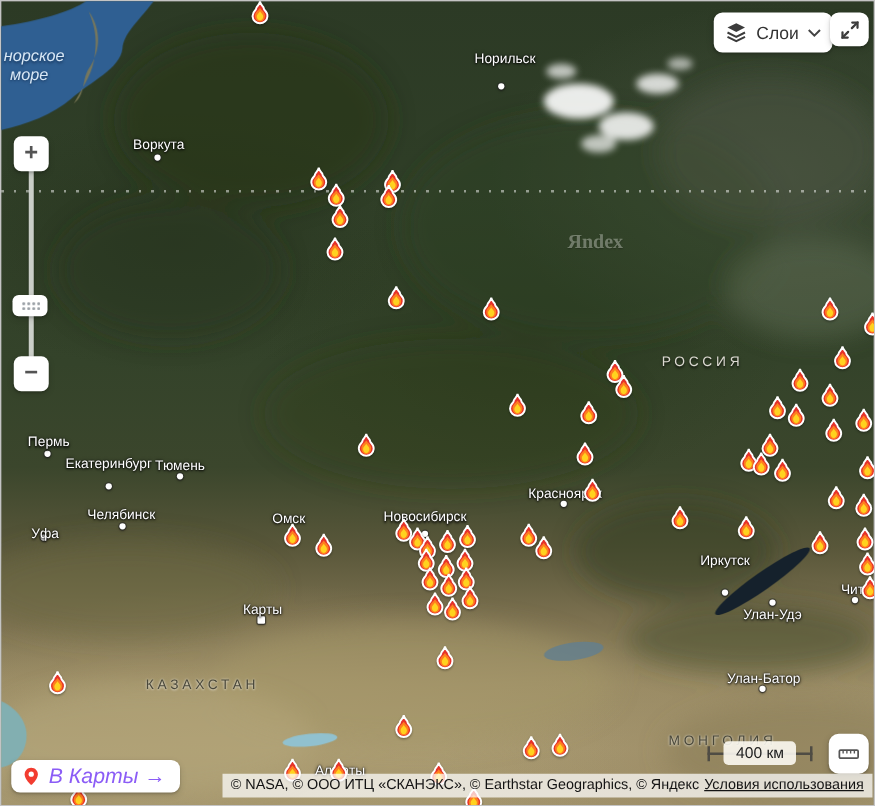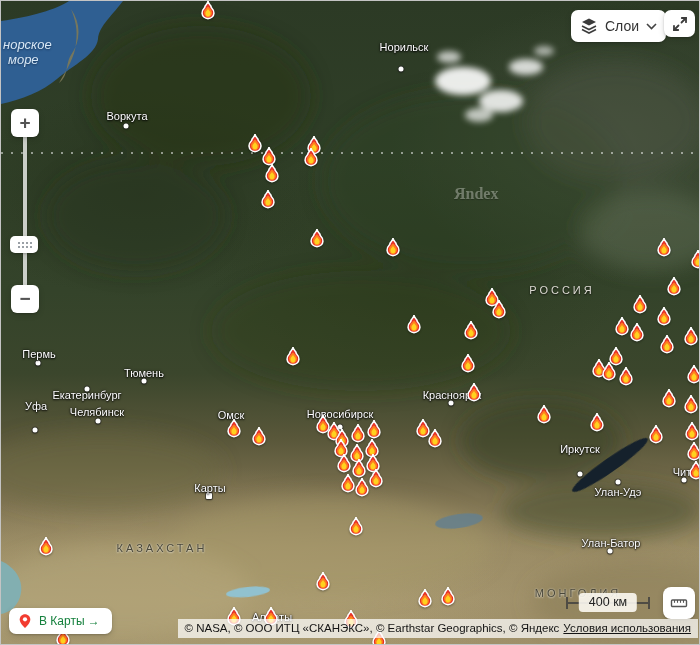--- a/index.html
+++ b/index.html
@@ -48,21 +48,21 @@
   #fullscreen-btn{left:663px;top:9px;width:31px;height:27px;}
   #zoom-in{left:10px;top:108px;width:28px;height:28px;border-radius:6px;}
   #zoom-out{left:10px;top:284px;width:28px;height:28px;border-radius:6px;}
   .zoom-sign{font-size:19px;font-weight:bold;color:#545454;line-height:1;margin-top:-2px;}
   #zoom-track{position:absolute;z-index:9;left:22px;top:134px;width:4px;height:154px;border-radius:2px;
     background:rgba(255,255,255,.75);box-shadow:0 0 2px rgba(0,0,0,.35);cursor:pointer;}
   #zoom-handle{left:9px;top:235px;width:28px;height:17px;border-radius:5px;}
   .grip{width:15px;height:7px;
     background-image:radial-gradient(circle,#9aa0a6 1px,transparent 1.3px);background-size:4px 4px;}
   #to-maps-btn{left:8px;bottom:10px;height:26px;padding:0 12px 0 8px;gap:6px;}
-  #to-maps-btn .lbl{font-size:12px;color:#15803d;}
+  #to-maps-btn .lbl{font-size:17px;color:#8b5cf6;font-style:italic;}
   #ruler-btn{left:662px;top:586px;width:32px;height:32px;border-radius:8px;}
   
   #scale{position:absolute;z-index:10;left:565px;top:592px;width:84px;height:19px;}
   #scale .line{position:absolute;left:0;right:0;top:9px;height:2px;background:#3e3e3e;opacity:.8;}
   #scale .line:before,#scale .line:after{content:"";position:absolute;top:-5px;width:2px;height:12px;background:#3e3e3e;}
   #scale .line:before{left:0;} #scale .line:after{right:0;}
   #scale .box{position:absolute;left:50%;top:0;transform:translateX(-50%);height:19px;line-height:19px;
     padding:0 10px;background:rgba(255,253,246,.88);border-radius:4px;font-size:12.5px;color:#222;white-space:nowrap;}
   
   #attr{position:absolute;z-index:11;right:1px;bottom:6px;height:19px;line-height:19px;padding:0 7px;
@@ -128,27 +128,27 @@
     </div>
 
   <div id="city-layer">
       <span class="cdot" style="left: 400px; top: 68px;"></span>
       <span class="clabel" style="left: 403px; top: 46px;">Норильск</span>
       <span class="cdot" style="left: 125px; top: 125px;"></span>
       <span class="clabel" style="left: 126px; top: 115px;">Воркута</span>
       <span class="cdot" style="left: 37px; top: 362px;"></span>
       <span class="clabel" style="left: 38px; top: 353px;">Пермь</span>
       <span class="cdot" style="left: 86px; top: 388px;"></span>
-      <span class="clabel" style="left: 86px; top: 394px;">Екатеринбург</span>
+      <span class="clabel" style="left: 86px; top: 370px;">Екатеринбург</span>
       <span class="cdot" style="left: 143px; top: 380px;"></span>
       <span class="clabel" style="left: 143px; top: 372px;">Тюмень</span>
       <span class="cdot" style="left: 97px; top: 420px;"></span>
       <span class="clabel" style="left: 96px; top: 411px;">Челябинск</span>
       <span class="cdot" style="left: 34px; top: 429px;"></span>
-      <span class="clabel" style="left: 35px; top: 405px;">Уфа</span>
+      <span class="clabel" style="left: 35px; top: 426px;">Уфа</span>
       <span class="cdot" style="left: 231px; top: 427px;"></span>
       <span class="clabel" style="left: 230px; top: 414px;">Омск</span>
       <span class="cdot" style="left: 339px; top: 426px;"></span>
       <span class="clabel" style="left: 339px; top: 413px;">Новосибирск</span>
       <span class="cdot" style="left: 450px; top: 402px;"></span>
       <span class="clabel" style="left: 451px; top: 394px;">Красноярск</span>
       <span class="cdot" style="left: 579px; top: 473px;"></span>
       <span class="clabel" style="left: 579px; top: 448px;">Иркутск</span>
       <span class="cdot" style="left: 617px; top: 481px;"></span>
       <span class="clabel" style="left: 617px; top: 491px;">Улан-Удэ</span>

